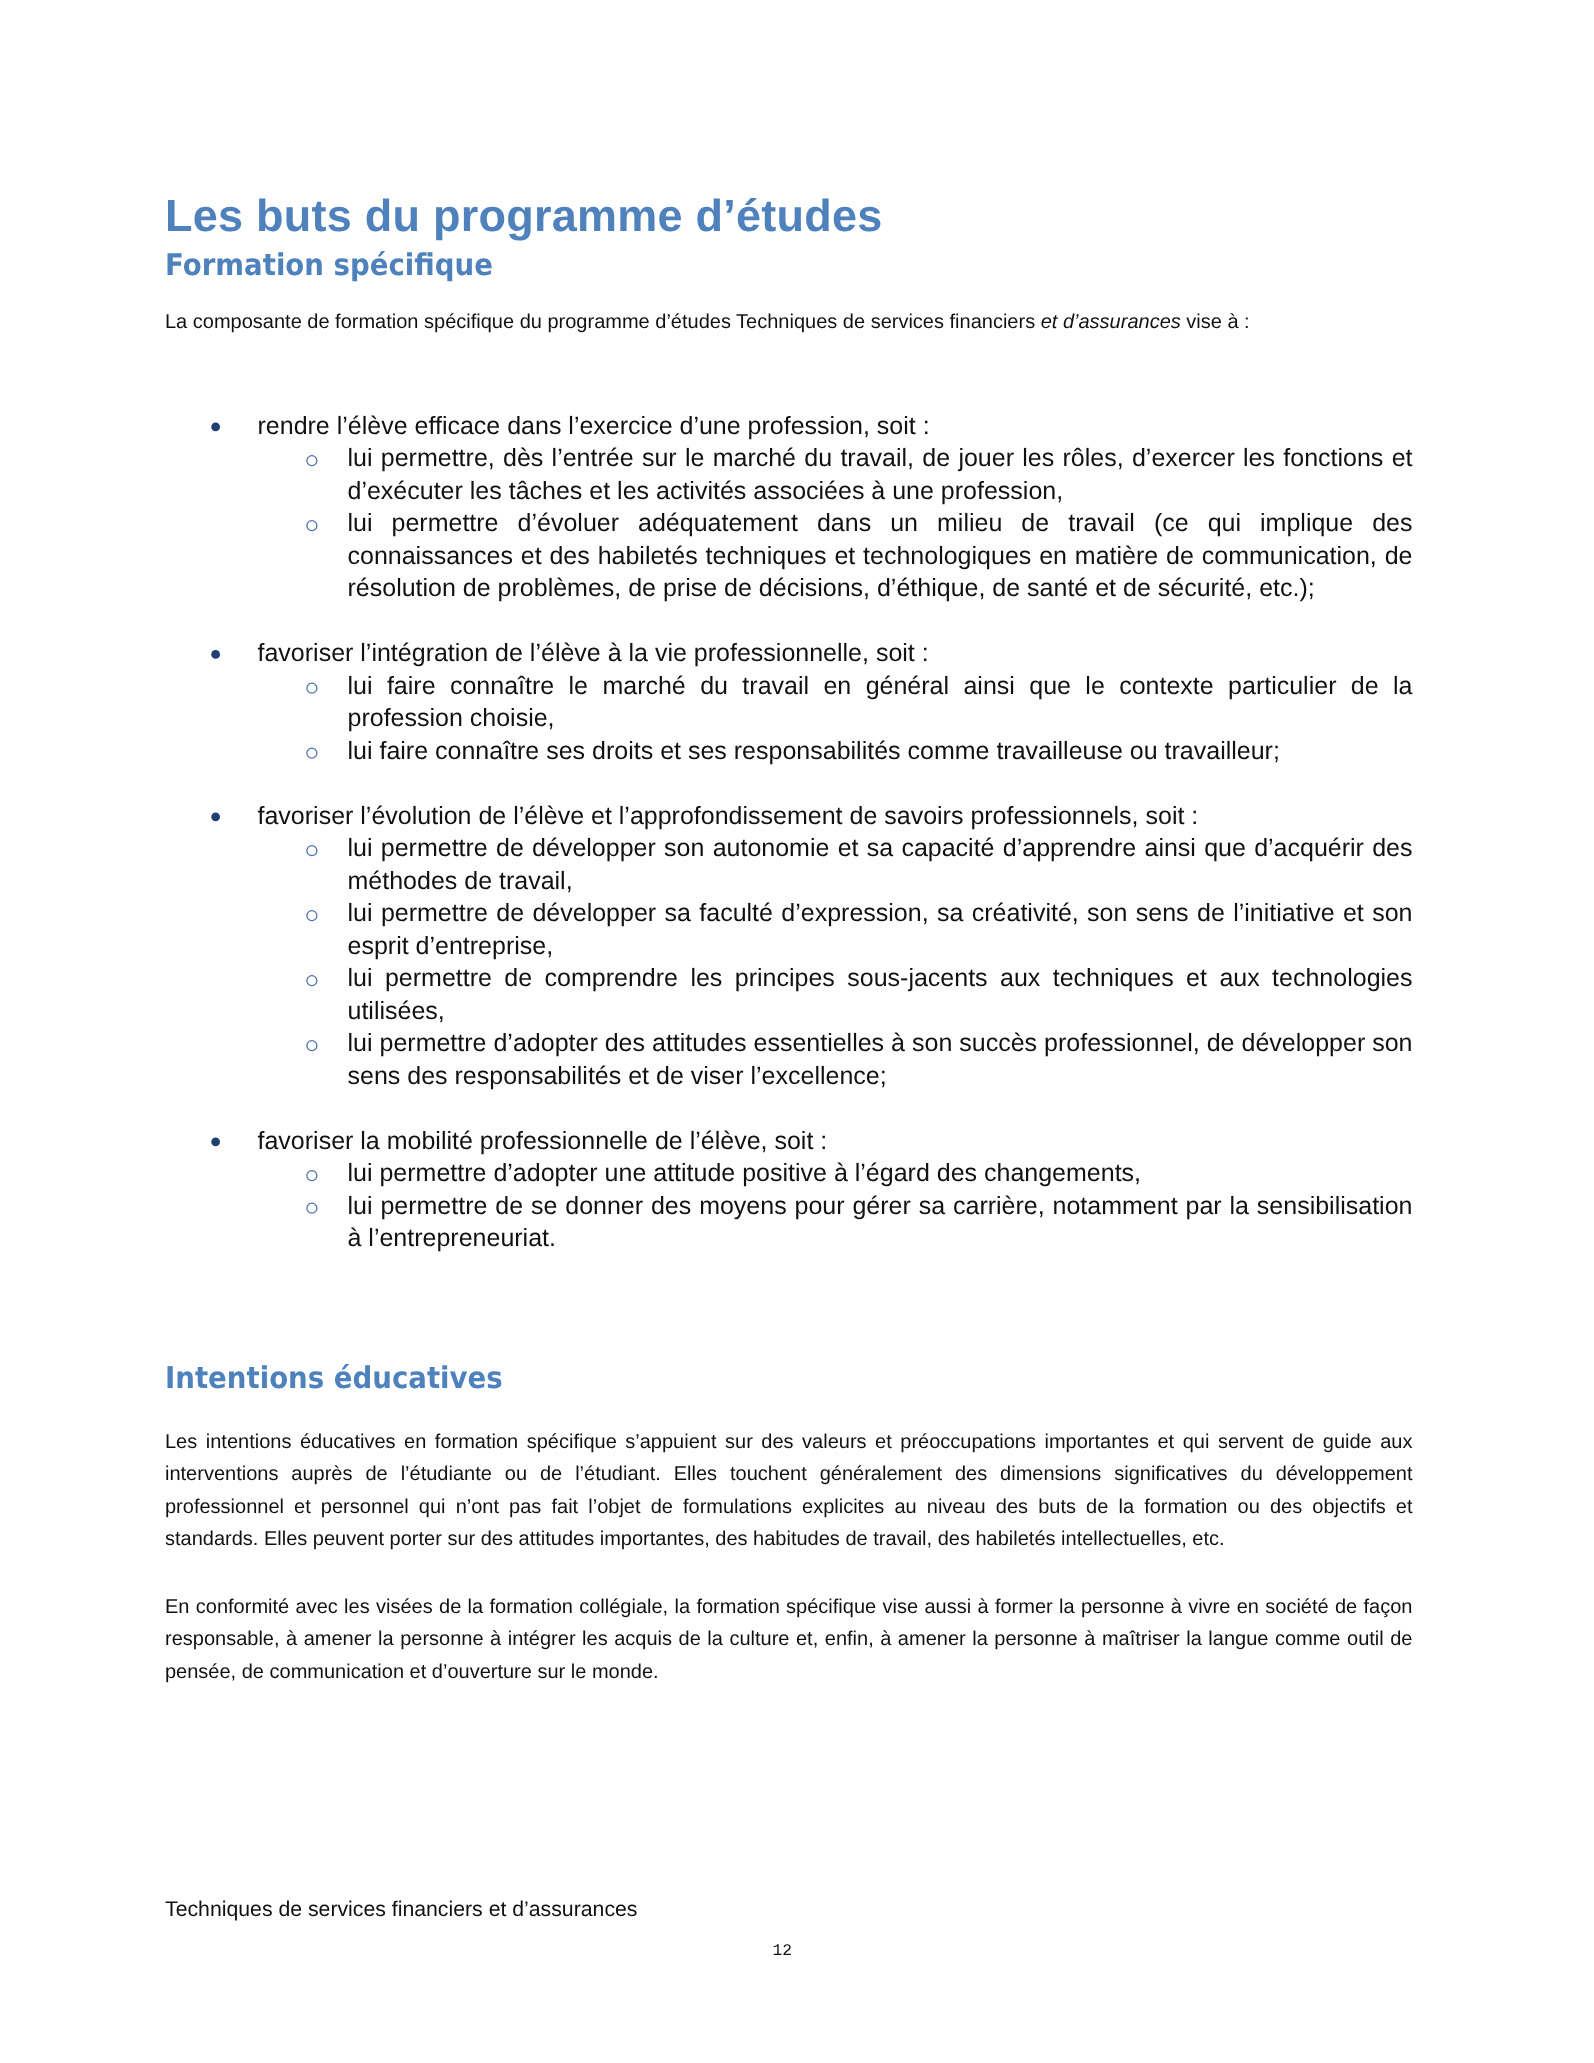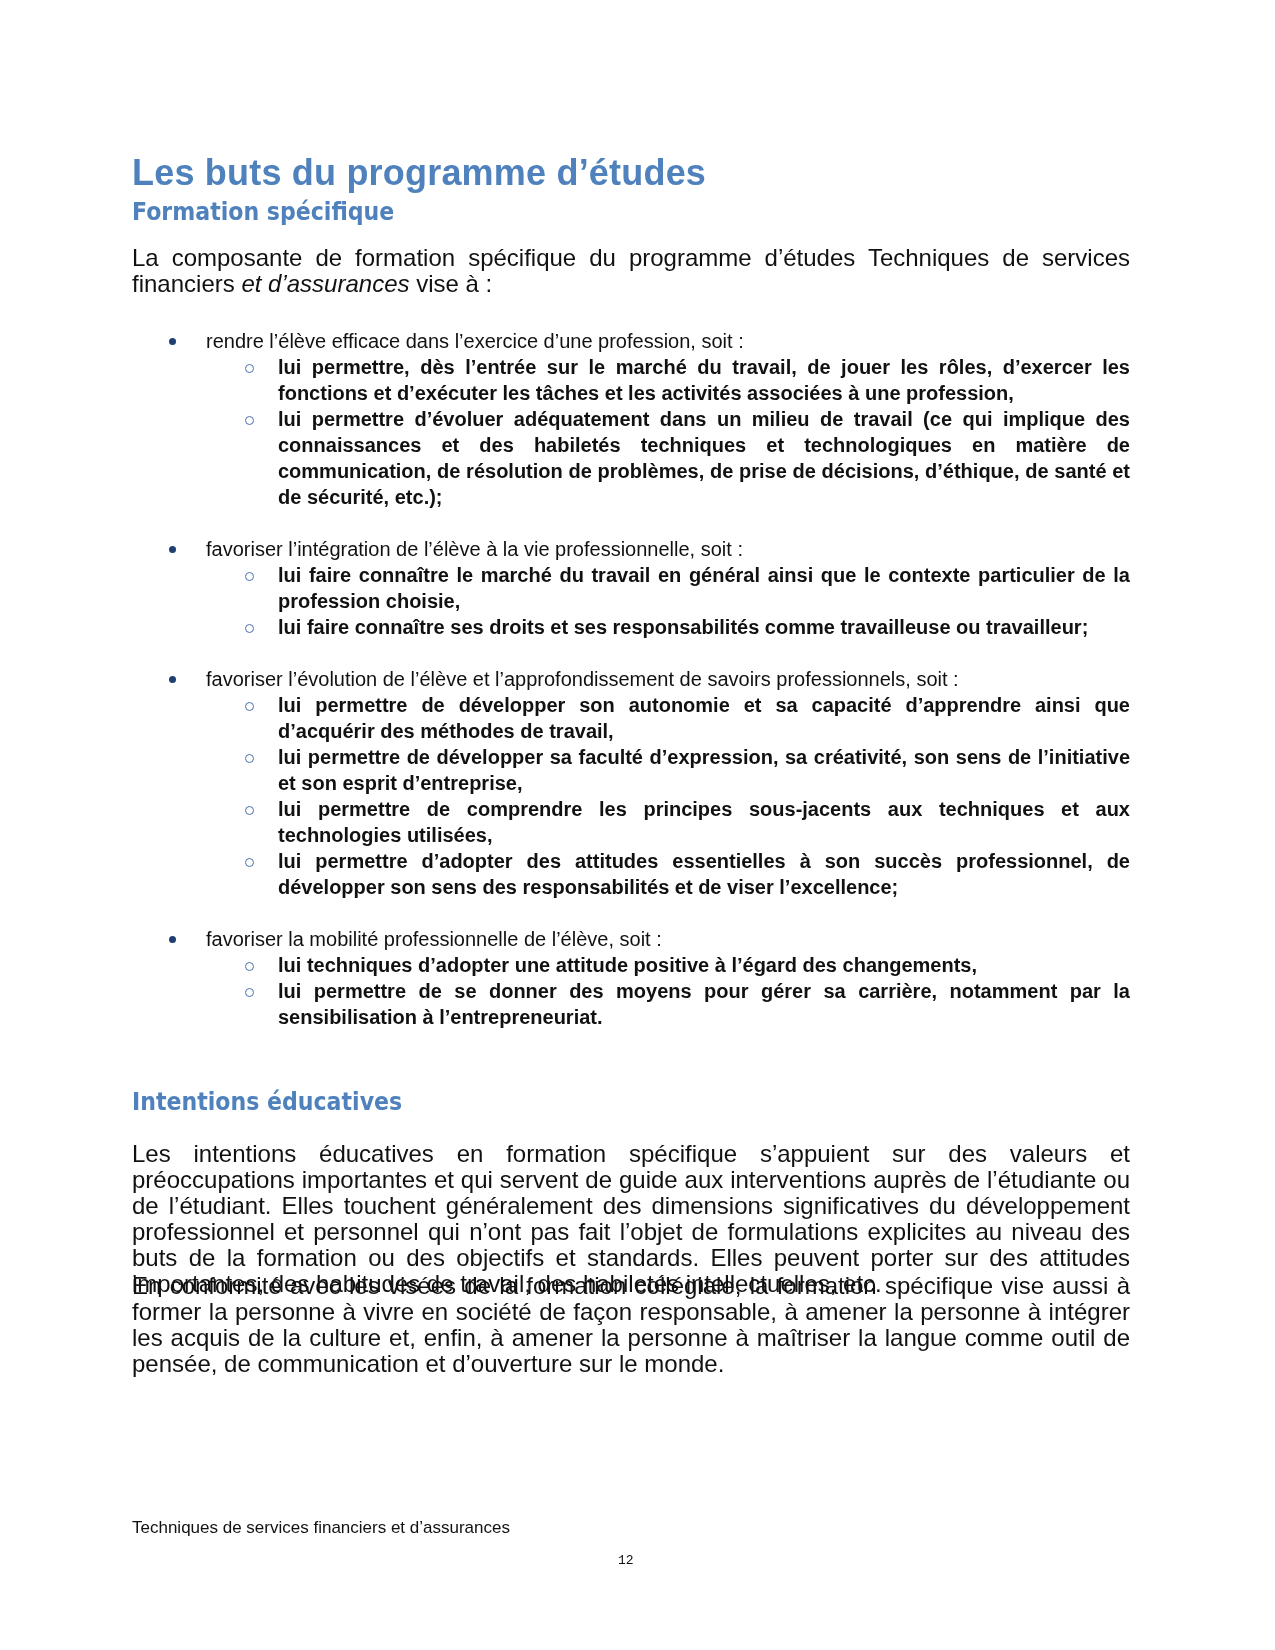--- a/index.html
+++ b/index.html
@@ -16,39 +16,39 @@
     h2.sub {
       position: absolute; margin: 0; left: 0;
       font-size: 24px; font-weight: bold; color: #4f81bd;
       font-family: "DejaVu Sans", sans-serif;
       transform: scaleX(0.92); transform-origin: left center;
     }
     h2.sub1 { top: 198px; }
     h2.sub2 { top: 1088px; }
     .para {
       position: absolute; left: 0; width: 998px; margin: 0;
-      font-size: 24px; line-height: 26px; text-align: justify;
+      font-size: 16px; line-height: 26px; text-align: justify;
       text-align-last: left;
     }
     .intro { top: 245px; }
     .intro em { font-style: italic; }
     .p1 { top: 1141px; }
     .p2 { top: 1273px; }
     ul.goals {
       position: absolute; left: 0; top: 328px; width: 998px;
       margin: 0; padding: 0; list-style: none;
       font-size: 20px; line-height: 26px;
     }
     ul.goals > li { position: relative; padding-left: 74px; margin-bottom: 26px; }
     ul.goals > li > .bullet {
       position: absolute; left: 37px; top: 10px; width: 7px; height: 7px;
       border-radius: 50%; background: #1f3f73;
     }
     ul.sub { list-style: none; margin: 0; padding: 0; }
-    ul.sub > li { position: relative; padding-left: 146px; margin-left: -74px; text-align: justify; text-align-last: left; font-weight: bold; }
+    ul.sub > li { position: relative; padding-left: 146px; margin-left: -74px; text-align: justify; text-align-last: left; }
     ul.sub > li > .circ {
       position: absolute; left: 113px; top: 10px; width: 9px; height: 9px;
       border-radius: 50%; border: 1.2px solid #4f6fa8; box-sizing: border-box;
     }
     .footer-text {
       position: absolute; left: 132px; top: 1518px; font-size: 17px; color: #111; text-align: right;
     }
     .page-num {
       position: absolute; left: 618px; top: 1553px; font-size: 13px; color: #111;
       font-family: Liberation Mono, monospace;
@@ -87,21 +87,21 @@
         <li><span class="circ"></span><span>lui permettre de développer son autonomie et sa capacité d’apprendre ainsi que d’acquérir des méthodes de travail,</span></li>
         <li><span class="circ"></span><span>lui permettre de développer sa faculté d’expression, sa créativité, son sens de l’initiative et son esprit d’entreprise,</span></li>
         <li><span class="circ"></span><span>lui permettre de comprendre les principes sous-jacents aux techniques et aux technologies utilisées,</span></li>
         <li><span class="circ"></span><span>lui permettre d’adopter des attitudes essentielles à son succès professionnel, de développer son sens des responsabilités et de viser l’excellence;</span></li>
       </ul>
     </li>
     <li>
       <span class="bullet"></span>
       <span>favoriser la mobilité professionnelle de l’élève, soit :</span>
       <ul class="sub">
-        <li><span class="circ"></span><span>lui techniques d’adopter une attitude positive à l’égard des changements,</span></li>
+        <li><span class="circ"></span><span>lui permettre d’adopter une attitude positive à l’égard des changements,</span></li>
         <li><span class="circ"></span><span>lui permettre de se donner des moyens pour gérer sa carrière, notamment par la sensibilisation à l’entrepreneuriat.</span></li>
       </ul>
     </li>
   </ul>
 
   <h2 class="sub sub2">Intentions éducatives</h2>
   <p class="para p1">Les intentions éducatives en formation spécifique s’appuient sur des valeurs et préoccupations importantes et qui servent de guide aux interventions auprès de l’étudiante ou de l’étudiant. Elles touchent généralement des dimensions significatives du développement professionnel et personnel qui n’ont pas fait l’objet de formulations explicites au niveau des buts de la formation ou des objectifs et standards. Elles peuvent porter sur des attitudes importantes, des habitudes de travail, des habiletés intellectuelles, etc.</p>
   <p class="para p2">En conformité avec les visées de la formation collégiale, la formation spécifique vise aussi à former la personne à vivre en société de façon responsable, à amener la personne à intégrer les acquis de la culture et, enfin, à amener la personne à maîtriser la langue comme outil de pensée, de communication et d’ouverture sur le monde.</p>
 </div>
 

